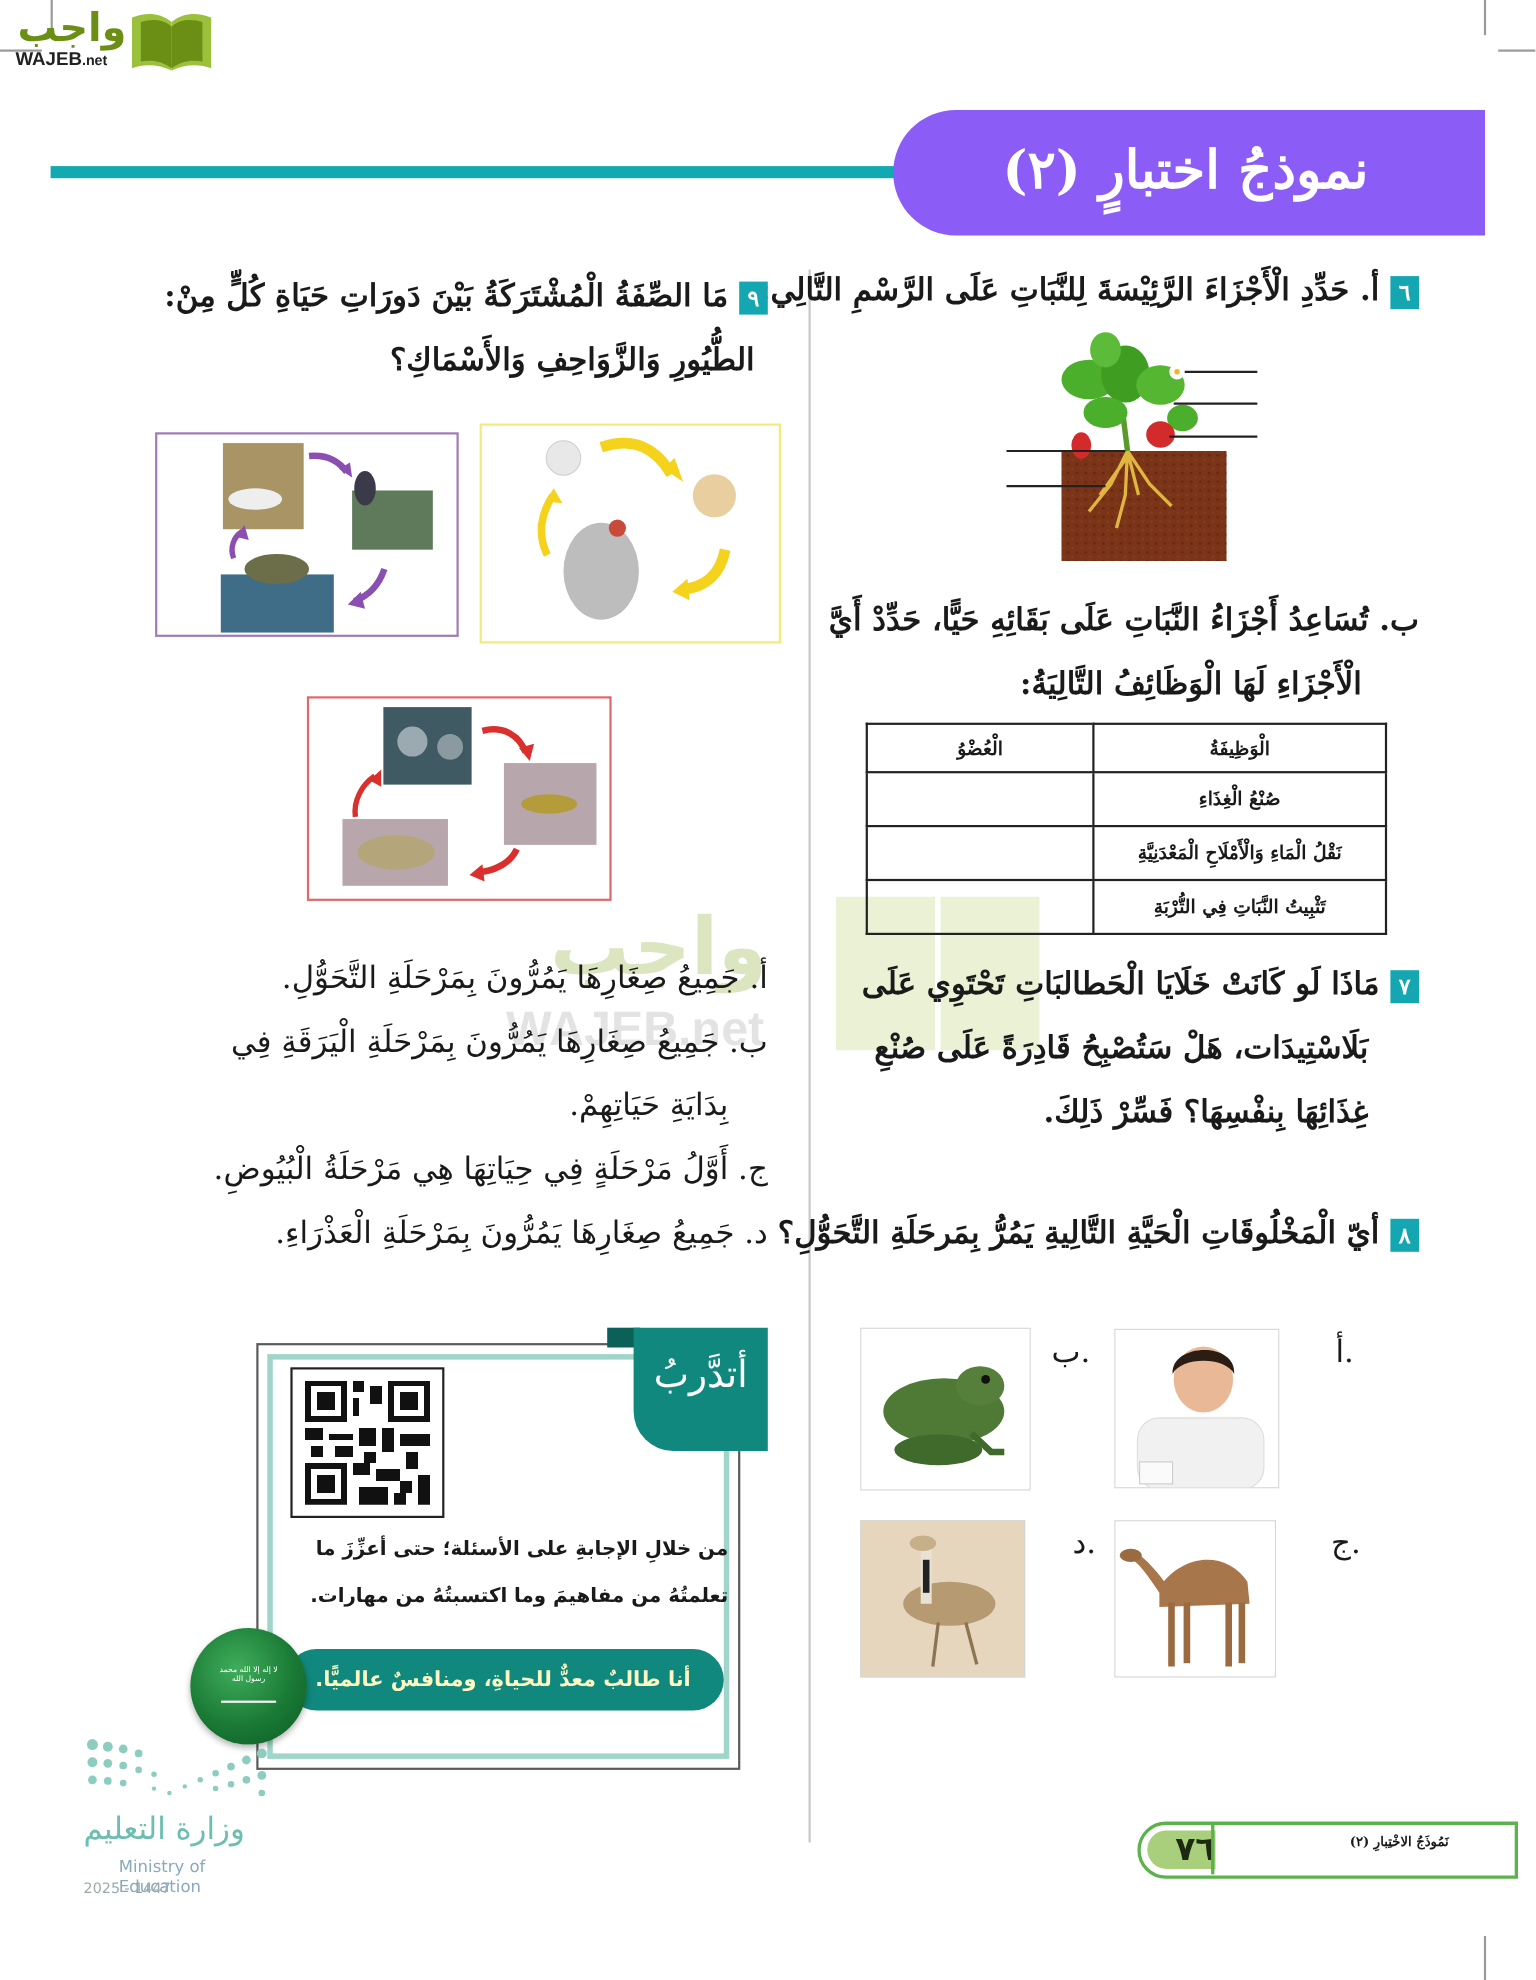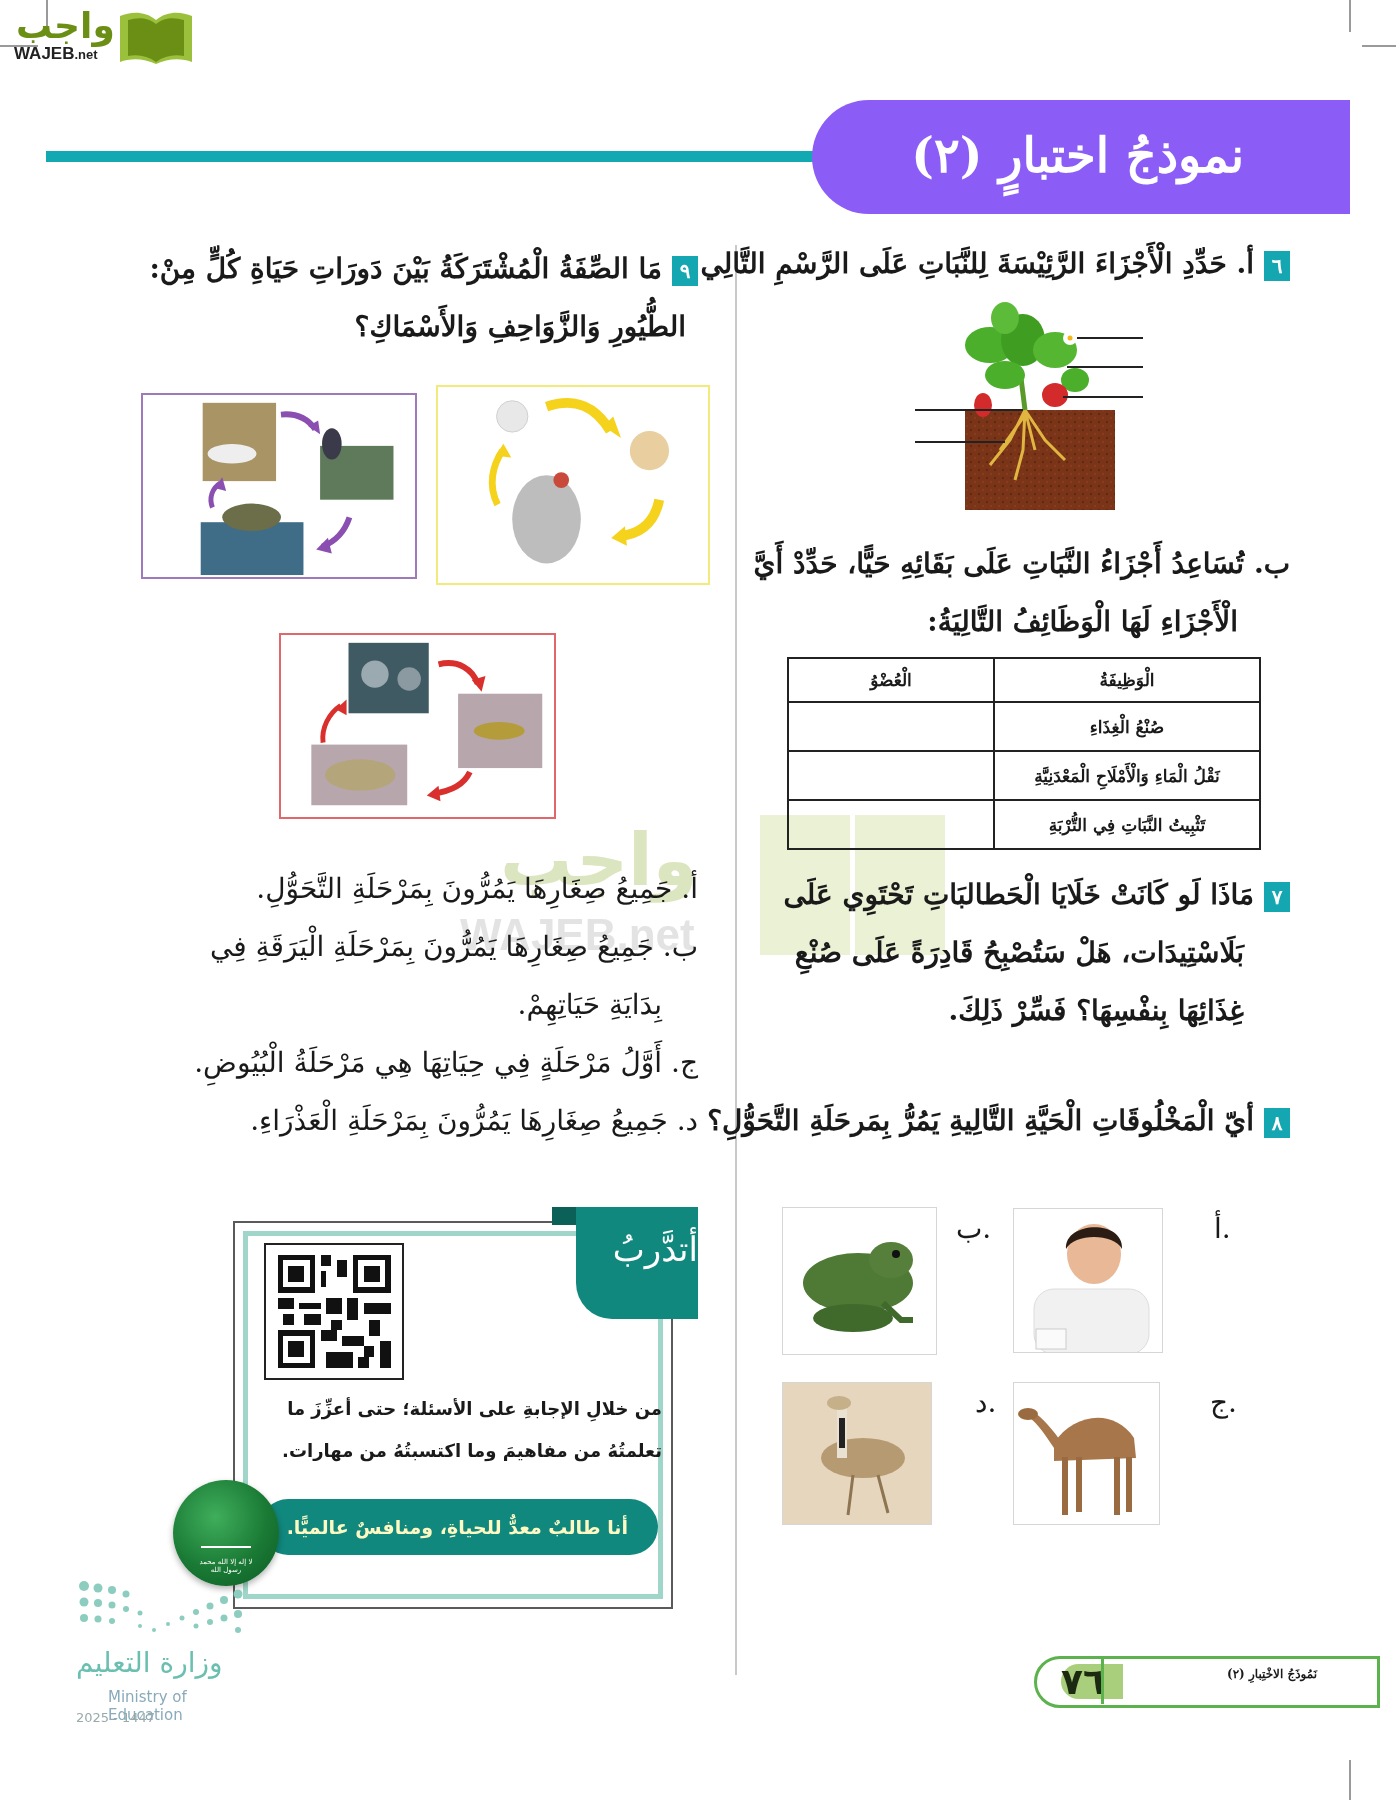--- a/index.html
+++ b/index.html
@@ -43,37 +43,37 @@
   .opt-label { position: absolute; font-family: "DejaVu Serif", serif; font-size: 28px; }
 
   
   .cycle { position: absolute; background: #fff; }
 
   
   .practice-outer { left: 233px; top: 1221px; width: 440px; height: 388px; border: 2px solid #5a5a5a; background: #fff; }
   .practice-inner { position: absolute; left: 8px; top: 8px; right: 8px; bottom: 8px; border: 5px solid #9fd6c9; }
   .practice-tab { left: 576px; top: 1207px; width: 122px; height: 112px; background: #11887e; border-radius: 0 0 0 36px; }
   .practice-tab-top { left: 552px; top: 1207px; width: 30px; height: 18px; background: #0b6158; }
-  .practice-tab-label { position: absolute; width: 100%; top: 22px; text-align: right; color: #fff; font-size: 34px; font-family: "DejaVu Serif", serif; }
+  .practice-tab-label { position: absolute; width: 100%; top: 22px; text-align: center; color: #fff; font-size: 34px; font-family: "DejaVu Serif", serif; }
   .qr { left: 264px; top: 1243px; width: 140px; height: 137px; border: 2px solid #222; background: #fff; padding: 10px; }
   .practice-text { left: 274px; top: 1388px; width: 388px; font-size: 18px; font-weight: bold; line-height: 42px; direction: rtl; text-align: right; }
   .motto-bar { left: 260px; top: 1499px; width: 398px; height: 56px; background: #11887e; border-radius: 28px; color: #fef9c3; font-size: 19px; font-weight: bold; direction: rtl; text-align: right; padding-right: 30px; line-height: 56px; }
   .flag-badge { left: 173px; top: 1480px; width: 106px; height: 106px; border-radius: 50%; background: radial-gradient(circle at 40% 35%, #3fae5b 0%, #1a7a35 55%, #0c5a24 100%); box-shadow: 0 3px 6px rgba(0,0,0,0.3); }
-  .flag-script { position: absolute; left: 22px; top: 34px; width: 62px; height: 16px; color: #fff; font-size: 12px; text-align: center; margin-top: 44px; }
+  .flag-script { position: absolute; left: 22px; top: 34px; width: 62px; height: 16px; color: #fff; font-size: 12px; text-align: center; }
   .flag-sword { position: absolute; left: 28px; top: 66px; width: 50px; height: 2px; background: #fff; }
 
   
   .moe { left: 76px; top: 1578px; width: 180px; height: 150px; }
   .moe-ar { position: absolute; left: 0; top: 68px; font-size: 28px; color: #6bbfb0; direction: rtl; width: 170px; text-align: left; }
   .moe-en { position: absolute; left: 0; top: 110px; font-size: 15px; color: #8ab; font-family: "DejaVu Sans", sans-serif; margin-left: 32px; }
   .moe-year { position: absolute; left: 0; top: 132px; font-size: 13px; color: #9aa; }
 
   
   .footer-box { left: 1034px; top: 1656px; width: 346px; height: 52px; border: 3.5px solid #5cb24c; border-radius: 26px 0 0 26px; background: #fff; }
-  .page-num { position: absolute; left: 24px; top: 5px; width: 62px; height: 35px; background: #a9cf7c; border-radius: 18px 0 0 18px; font-size: 36px; font-weight: bold; text-align: left; line-height: 35px; color: #1b2a10; }
+  .page-num { position: absolute; left: 6px; top: 5px; width: 62px; height: 35px; background: #a9cf7c; border-radius: 18px 0 0 18px; font-size: 30px; font-weight: bold; text-align: right; line-height: 35px; color: #1b2a10; }
   .page-sep { position: absolute; left: 64px; top: 0; width: 3px; height: 45px; background: #5cb24c; }
   .footer-title { position: absolute; right: 60px; top: 8px; font-size: 12px; font-weight: bold; direction: rtl; font-family: "DejaVu Serif", serif; }
 
   
   .wm { left: 460px; top: 815px; width: 500px; height: 140px; opacity: 0.35; pointer-events: none; }
 </style>
 </head>
 <body>
 
 <div class="crop" style="left:46px;top:0;width:2px;height:32px"></div>

